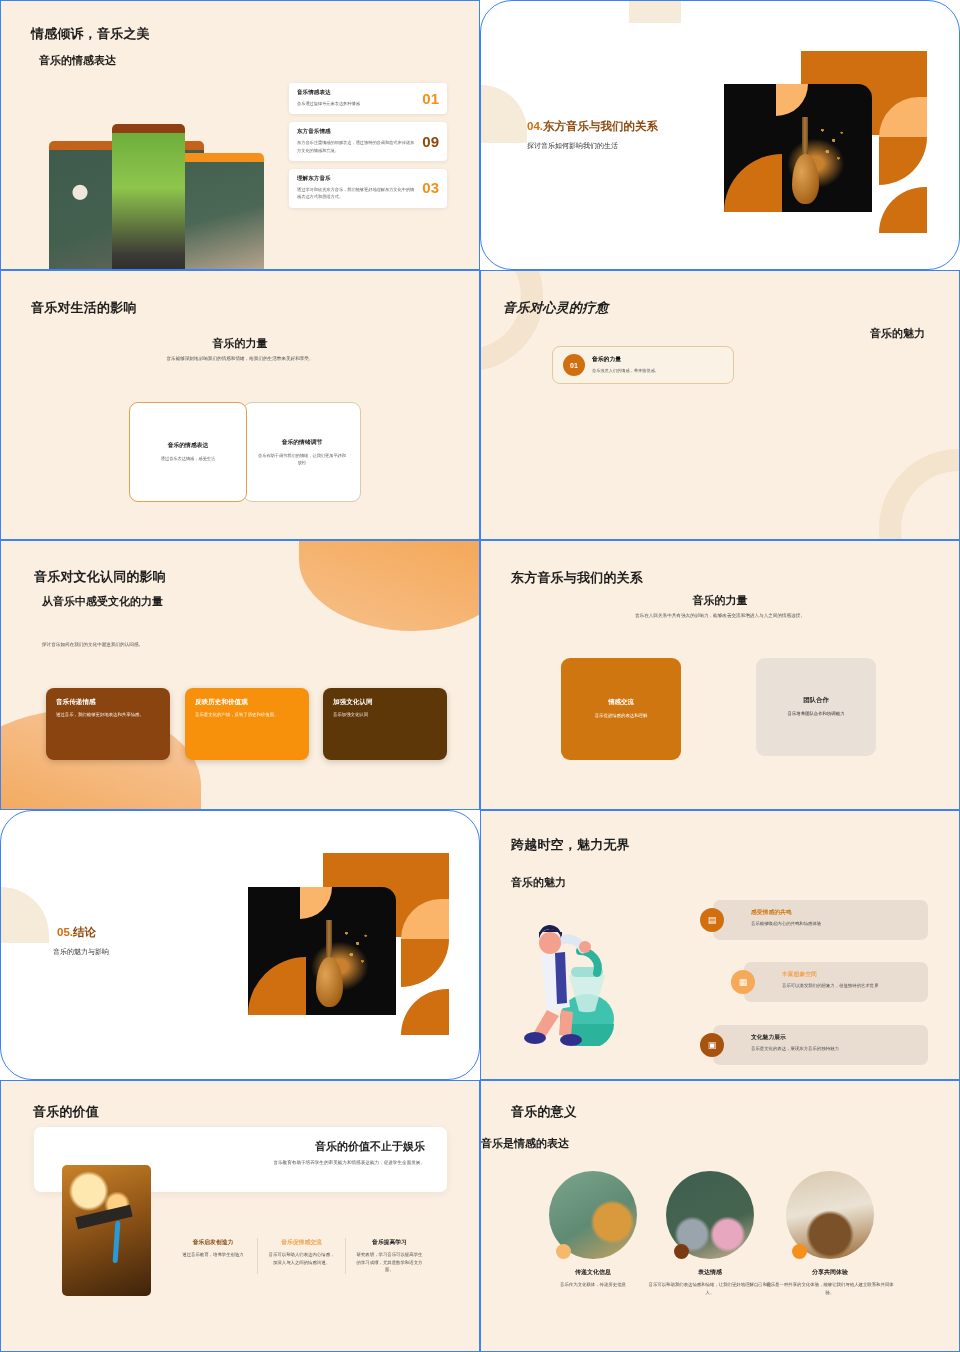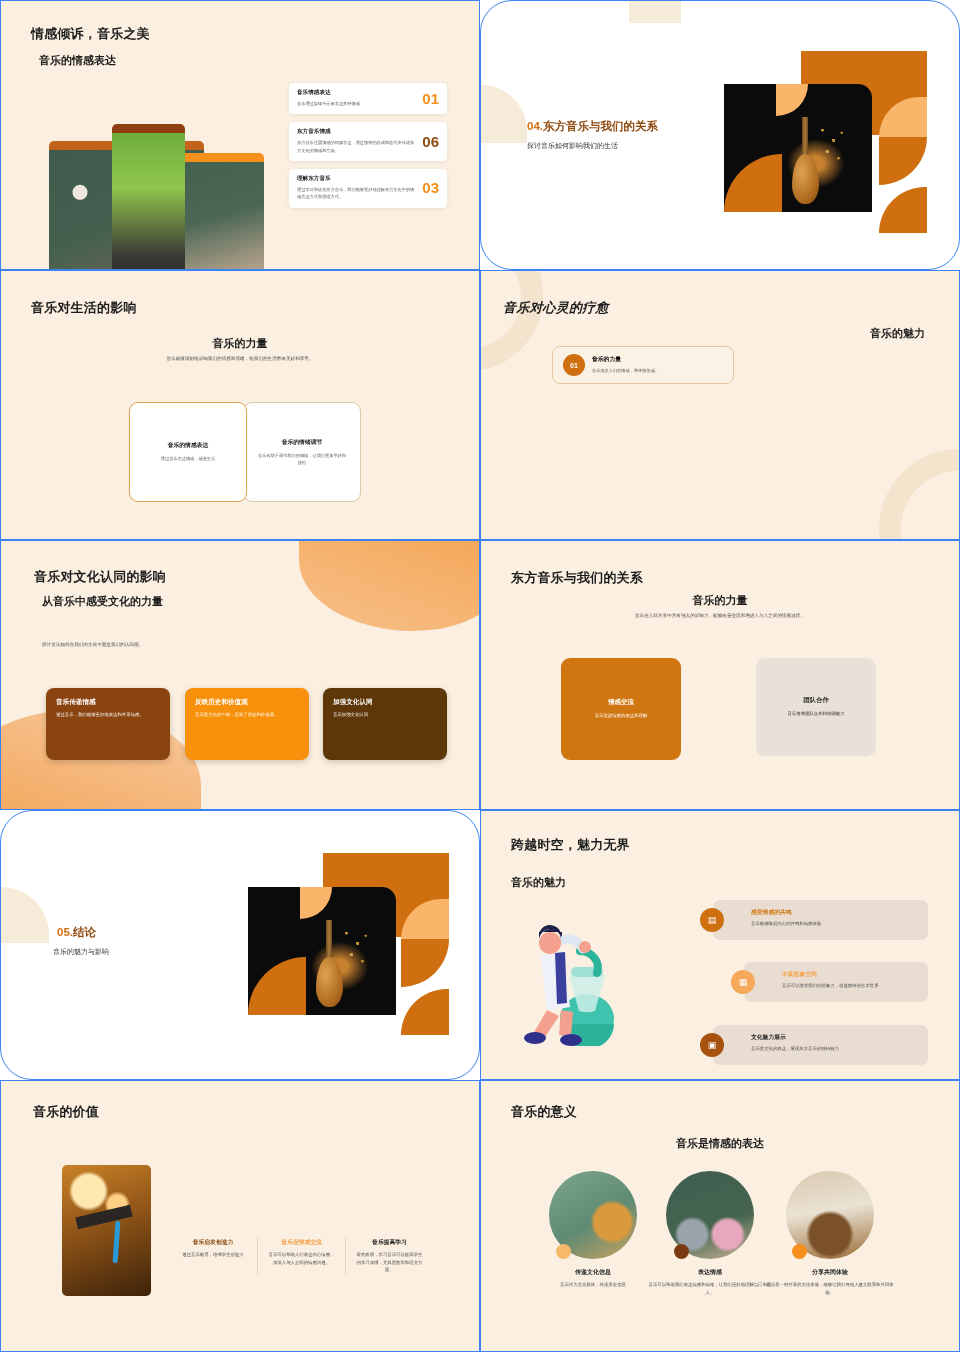--- a/index.html
+++ b/index.html
@@ -191,21 +191,21 @@
           <div class="h">音乐情感表达</div>
           <div class="s-mini">音乐通过旋律等元素表达多种情感</div>
         </div>
         <div class="num" style="color:#f5901c">01</div>
       </div>
       <div class="s1-card">
         <div class="txt">
           <div class="h">东方音乐情感</div>
           <div class="s-mini">东方音乐注重情感的细腻表达，通过独特的音调和曲式来传递东方文化的情感和意境。</div>
         </div>
-        <div class="num" style="color:#8f4a10">06</div>
+        <div class="num" style="color:#8f4a10">09</div>
       </div>
       <div class="s1-card">
         <div class="txt">
           <div class="h">理解东方音乐</div>
           <div class="s-mini">通过学习和欣赏东方音乐，我们能够更好地理解东方文化中的情感表达方式和思维方式。</div>
         </div>
         <div class="num" style="color:#f5901c">03</div>
       </div>
     </div>
   </div>
@@ -368,20 +368,26 @@
     <div class="fbar" style="left:232px;top:214px;width:215px;height:40px;padding:8px 10px 0 38px;">
       <div class="h" style="color:#1d1d1d">文化魅力展示</div>
       <div class="p">音乐是文化的表达，展现东方音乐的独特魅力</div>
     </div>
     <div class="ficon" style="left:219px;top:222px;background:#a8520f;">▣</div>
   </div>
 
   <div class="slide">
     <div class="s-title" style="position:absolute;left:32px;top:22px;">音乐的价值</div>
 
+    <div class="whitepanel" style="left:33px;top:46px;width:413px;height:65px;">
+      <div style="position:absolute;right:22px;top:12px;text-align:right;width:260px;">
+        <div style="font-size:11px;font-weight:bold;color:#1d1d1d;">音乐的价值不止于娱乐</div>
+        <div class="s-body" style="margin-top:5px;">音乐教育有助于培养学生的审美能力和情感表达能力，促进学生全面发展。</div>
+      </div>
+    </div>
 
     <div style="position:absolute;left:61px;top:84px;width:89px;height:131px;border-radius:5px;overflow:hidden;
                 background:radial-gradient(circle at 30% 20%, #ffe7b0 0 16px, transparent 20px),
                            radial-gradient(circle at 62% 30%, #ffd083 0 9px, transparent 13px),
                            linear-gradient(160deg,#c98228 0%, #8f5417 45%, #3d230a 100%);">
       <div style="position:absolute;left:14px;top:46px;width:56px;height:12px;background:#2a2623;transform:rotate(-13deg);"></div>
       <div style="position:absolute;left:52px;top:56px;width:5px;height:42px;background:#2a9ad6;border-radius:3px;transform:rotate(4deg);"></div>
     </div>
 
     <div class="col3" style="left:168px;top:157px;">
@@ -395,21 +401,21 @@
       </div>
       <div class="c">
         <div class="h" style="color:#1d1d1d">音乐提高学习</div>
         <div class="p">研究表明，学习音乐可以提高学生的学习成绩，尤其是数学和语文方面。</div>
       </div>
     </div>
   </div>
 
   <div class="slide">
     <div class="s-title" style="position:absolute;left:30px;top:22px;">音乐的意义</div>
-    <div class="s-sub" style="position:absolute;left:0;right:0;top:55px;text-align:center;">音乐是情感的表达</div>
+    <div class="s-sub" style="position:absolute;left:0;right:0;top:55px;text-align:left;">音乐是情感的表达</div>
 
     <div class="circ" style="left:68px;top:90px;background:
            radial-gradient(circle at 72% 58%, #d99a3e 0 18px, transparent 22px),
            linear-gradient(150deg,#7da58c 0%, #5f8a74 55%, #caa35e 100%);"></div>
     <div class="dot" style="left:75px;top:163px;background:#f6b86a;"></div>
 
     <div class="circ" style="left:185px;top:90px;background:
            radial-gradient(circle at 30% 72%, #9aa4ad 0 14px, transparent 18px),
            radial-gradient(circle at 70% 72%, #e7a8bf 0 14px, transparent 18px),
            linear-gradient(160deg,#3f5e51 0%, #46654f 60%, #cbb496 100%);"></div>

